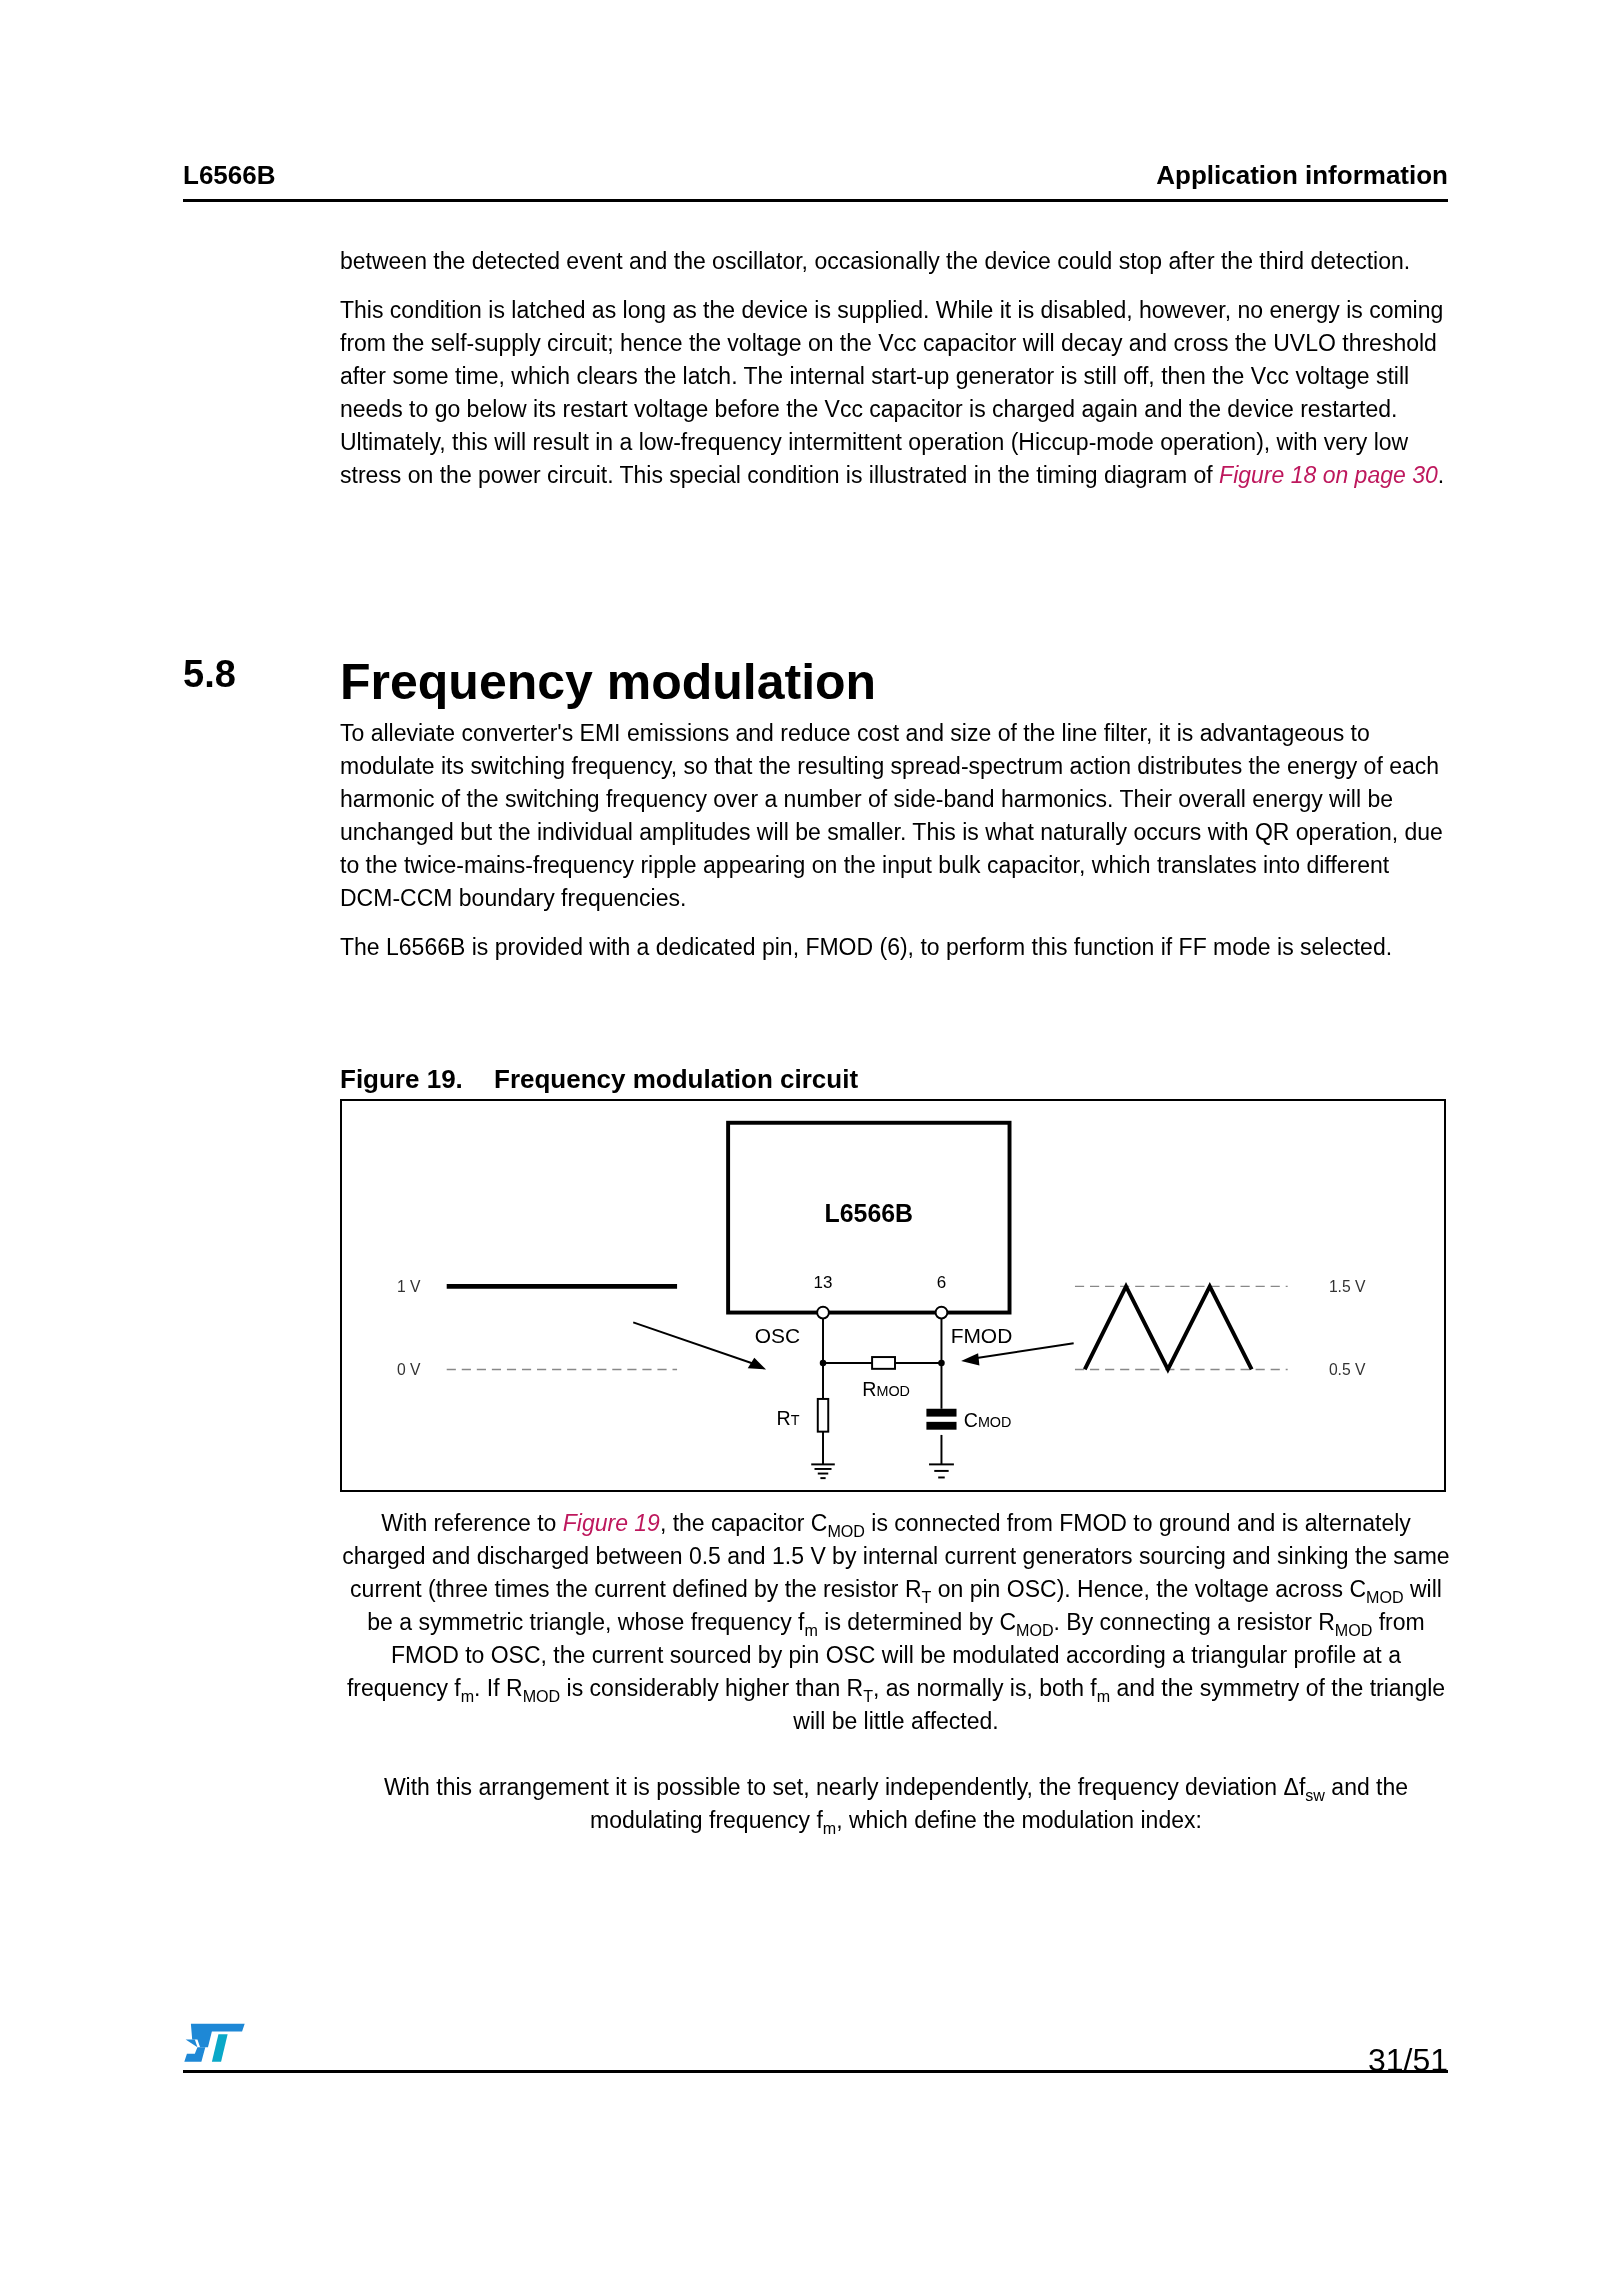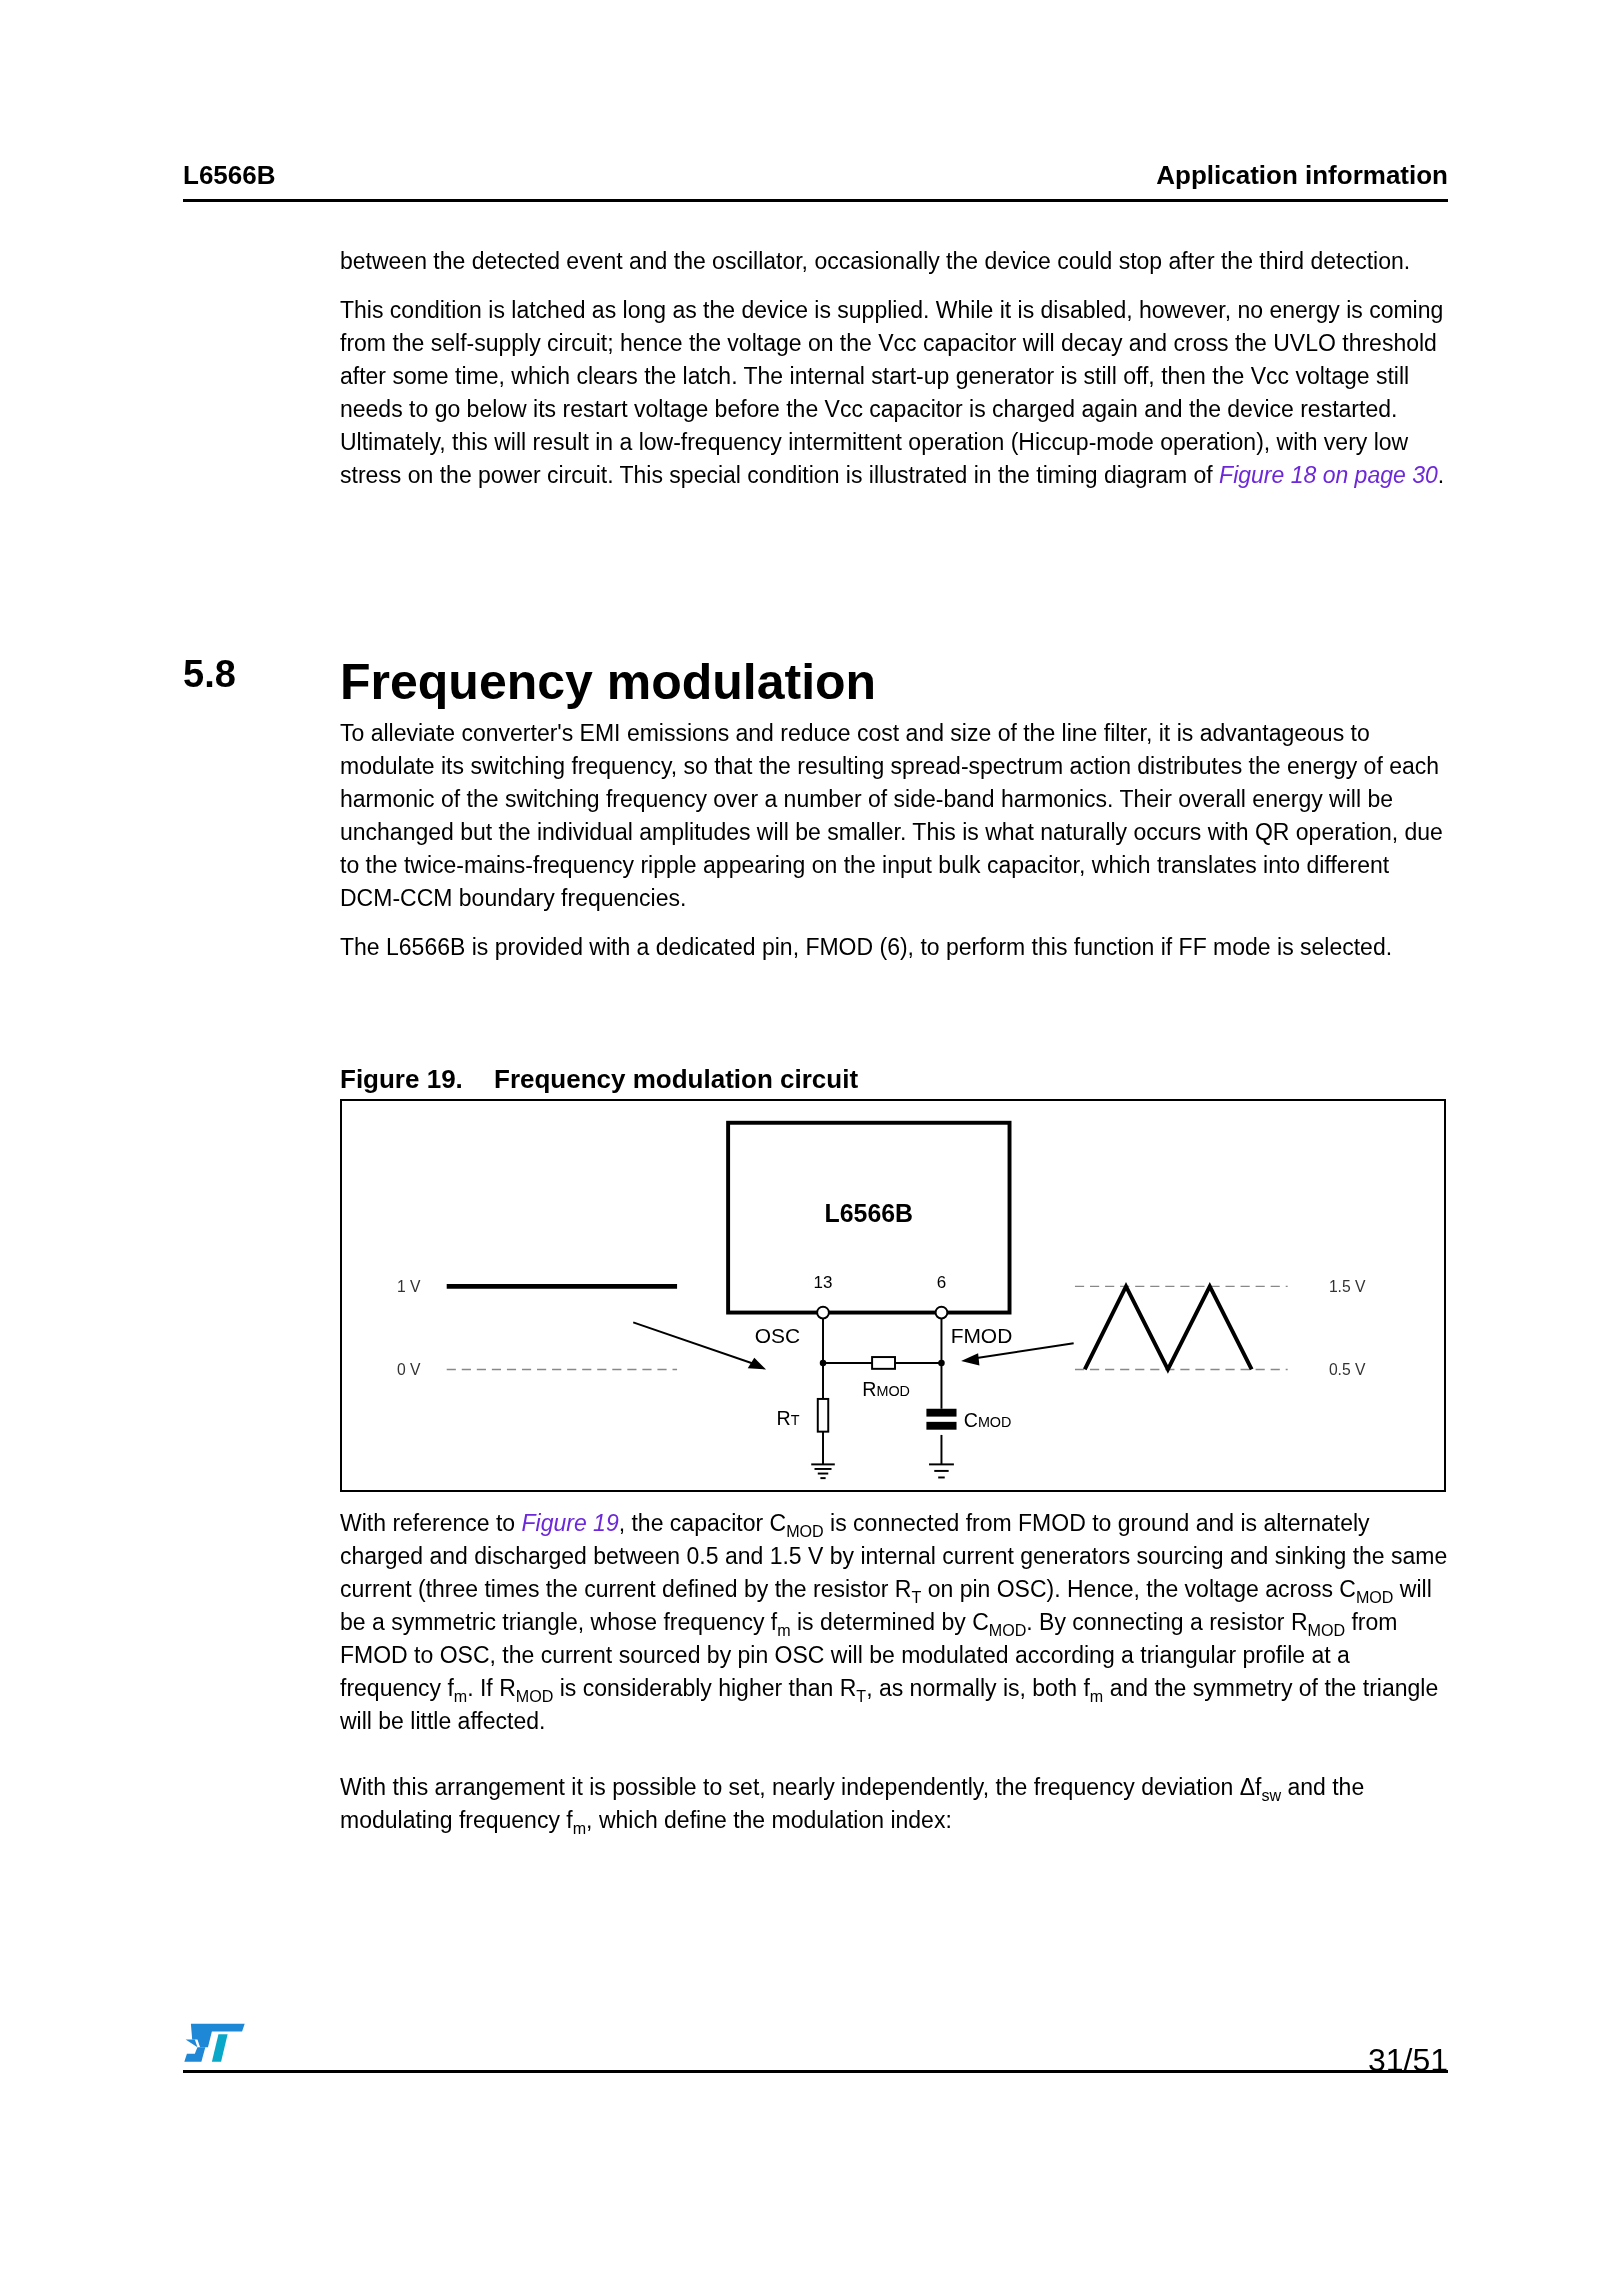--- a/index.html
+++ b/index.html
@@ -3,21 +3,21 @@
 <meta charset="utf-8">
 <style>
   html, body { margin: 0; padding: 0; background: #ffffff; }
   body { width: 1622px; height: 2295px; position: relative; overflow: hidden;
          font-family: "Liberation Sans", sans-serif; color: #000; }
   .hdr-left { position: absolute; left: 183px; top: 160px; font-size: 26px; font-weight: bold; }
   .hdr-right { position: absolute; right: 174px; top: 160px; font-size: 26px; font-weight: bold; margin-left: 32px; }
   .rule { position: absolute; left: 183px; width: 1265px; height: 2.6px; background: #000; }
   .body-text { position: absolute; left: 340px; width: 1112px; font-size: 23px; line-height: 33px; }
   .body-text p { margin: 0; }
-  .link { color: #6d28d9; font-style: italic; }
+  .link { color: #be185d; font-style: italic; }
   sub { font-size: 70%; vertical-align: -0.35em; line-height: 0; }
   .sec-num { position: absolute; left: 183px; top: 653px; font-size: 38px; font-weight: bold; }
   .sec-title { position: absolute; left: 340px; top: 653px; font-size: 50px; font-weight: bold; }
   .fig-caption { position: absolute; left: 340px; top: 1064px; font-size: 26px; font-weight: bold; }
   .fig-caption .num { display: inline-block; width: 154px; }
   .figure { position: absolute; left: 340px; top: 1099px; width: 1106px; height: 393px; border: 2px solid #000; box-sizing: border-box; }
   .figure svg { position: absolute; left: 0; top: 0; }
   .footer-num { position: absolute; right: 174px; top: 2042px; font-size: 32px; }
   .logo { position: absolute; left: 183px; top: 2021px; }
 </style>
@@ -109,21 +109,21 @@
     <text x="1508" y="292" font-size="24" fill="#333">1.5 V</text>
     <text x="1508" y="418" font-size="24" fill="#333">0.5 V</text>
 
     <g>
       <line x1="1118" y1="370" x2="960" y2="394" stroke="#000" stroke-width="3"></line>
       <polygon points="946,397 972,385 974,404" fill="#000"></polygon>
     </g>
   </svg>
 </div>
 
-<div class="body-text" style="top:1507px;">
+<div class="body-text" style="top:1507px;text-align:center;">
   <p><span>With reference to </span><span class="link">Figure 19</span><span>, the capacitor C</span><sub>MOD</sub><span> is connected from FMOD to ground and is alternately charged and discharged between 0.5 and 1.5 V by internal current generators sourcing and sinking the same current (three times the current defined by the resistor R</span><sub>T</sub><span> on pin OSC). Hence, the voltage across C</span><sub>MOD</sub><span> will be a symmetric triangle, whose frequency f</span><sub>m</sub><span> is determined by C</span><sub>MOD</sub><span>. By connecting a resistor R</span><sub>MOD</sub><span> from FMOD to OSC, the current sourced by pin OSC will be modulated according a triangular profile at a frequency f</span><sub>m</sub><span>. If R</span><sub>MOD</sub><span> is considerably higher than R</span><sub>T</sub><span>, as normally is, both f</span><sub>m</sub><span> and the symmetry of the triangle will be little affected.</span></p>
   <p style="margin-top:33px;"><span>With this arrangement it is possible to set, nearly independently, the frequency deviation Δf</span><sub>sw</sub><span> and the modulating frequency f</span><sub>m</sub><span>, which define the modulation index:</span></p>
 </div>
 
 <div class="logo">
   <svg width="63" height="42" viewBox="0 0 96 64">
     <polygon points="12,4 94,4 90,16 44,16 38,40 26,40 22,28 14,28" fill="#1e88d6"></polygon>
     <polygon points="4,28 18,28 22,40 34,40 28,62 2,62 6,50 18,50 22,40" fill="#1e88d6"></polygon>
     <polygon points="54,20 68,20 58,62 44,62" fill="#0aa8c8"></polygon>
   </svg>

